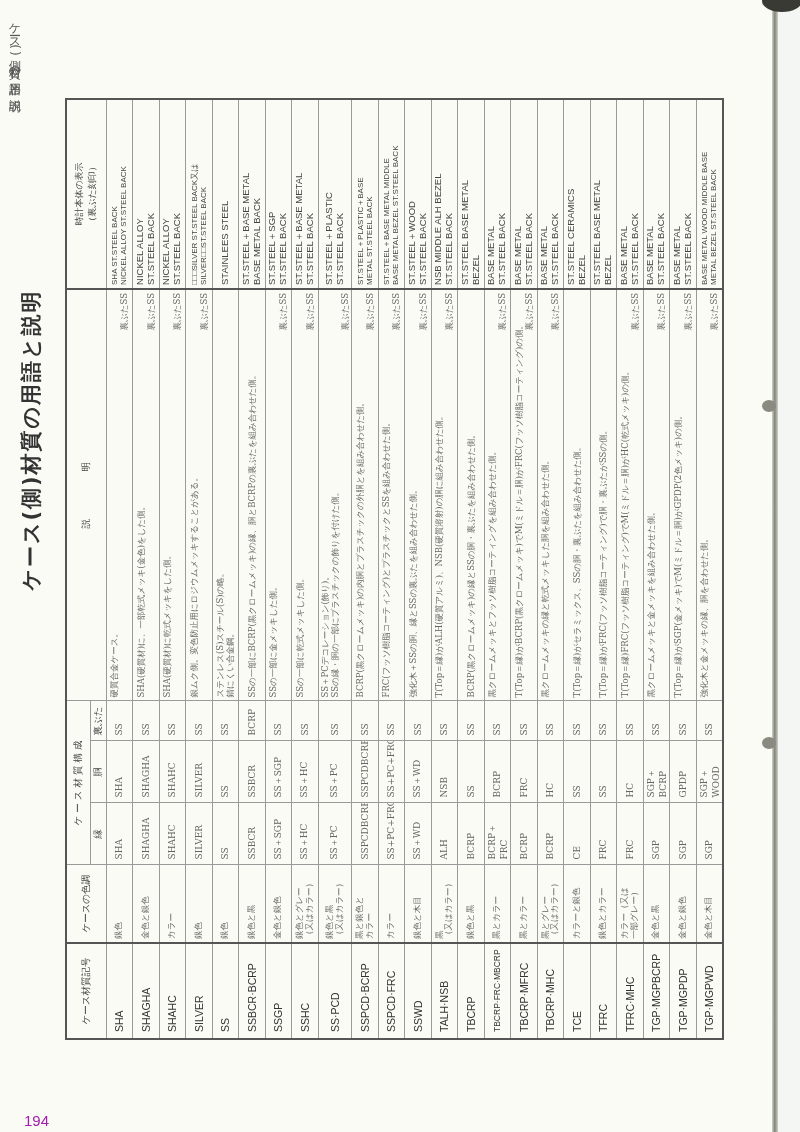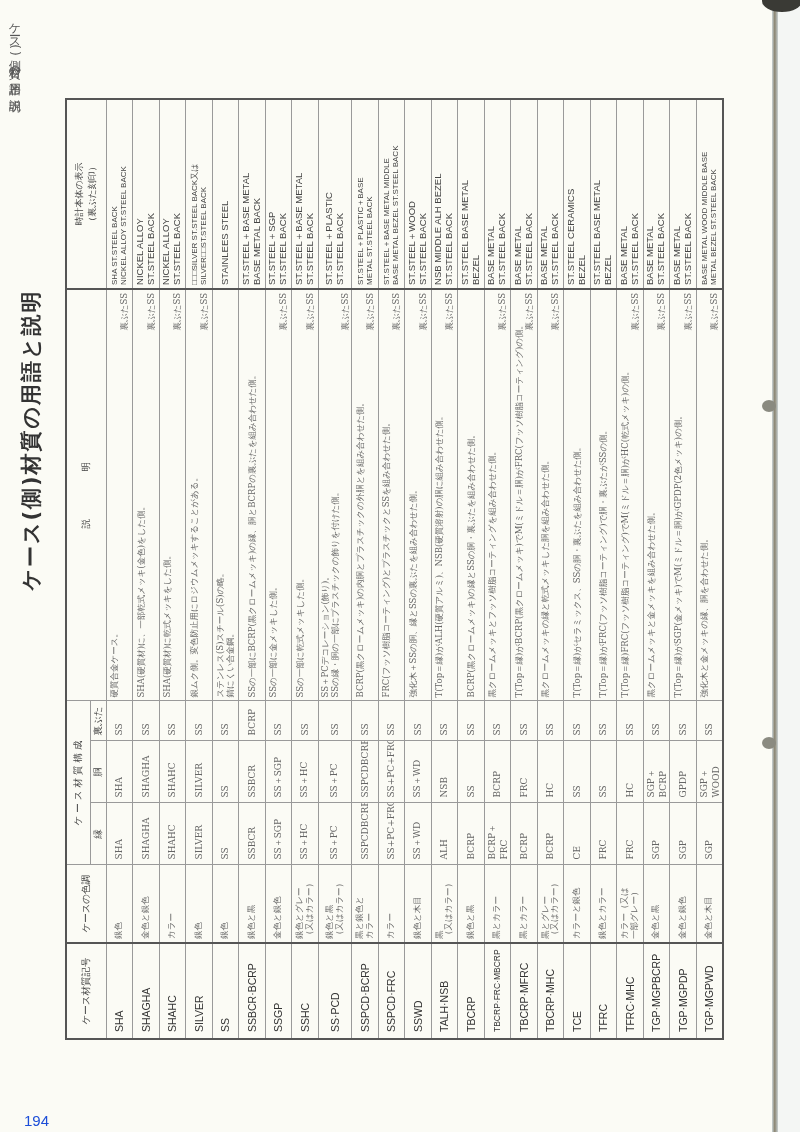--- a/index.html
+++ b/index.html
@@ -10,21 +10,21 @@
     color:#555;
   }
   .side-title {
     position:absolute; left:6px; top:14px;
     writing-mode: vertical-rl;
     font-family:"DejaVu Sans", sans-serif;
     font-size:12px; color:#555; letter-spacing:1px;
   }
   .page-number {
     position:absolute; left:24px; top:1112px;
-    font-family:"Liberation Sans", sans-serif; font-size:15px; color:#1d4ed8;
+    font-family:"Liberation Sans", sans-serif; font-size:15px; color:#a21caf;
   }
   .binding {
     position:absolute; left:772px; top:0; width:6px; height:1132px;
     background:linear-gradient(90deg,#c9d3d6,#8a8470 45%,#c8d0d2);
   }
   .right-strip { position:absolute; left:778px; top:0; width:22px; height:1132px; background:#f4f6f4; }
   .hole { position:absolute; width:14px; height:12px; border-radius:50%; background:#8a8a80; }
   .curl { position:absolute; left:762px; top:-10px; width:40px; height:22px; border-radius:50%; background:#3a3a35; }
 
   

